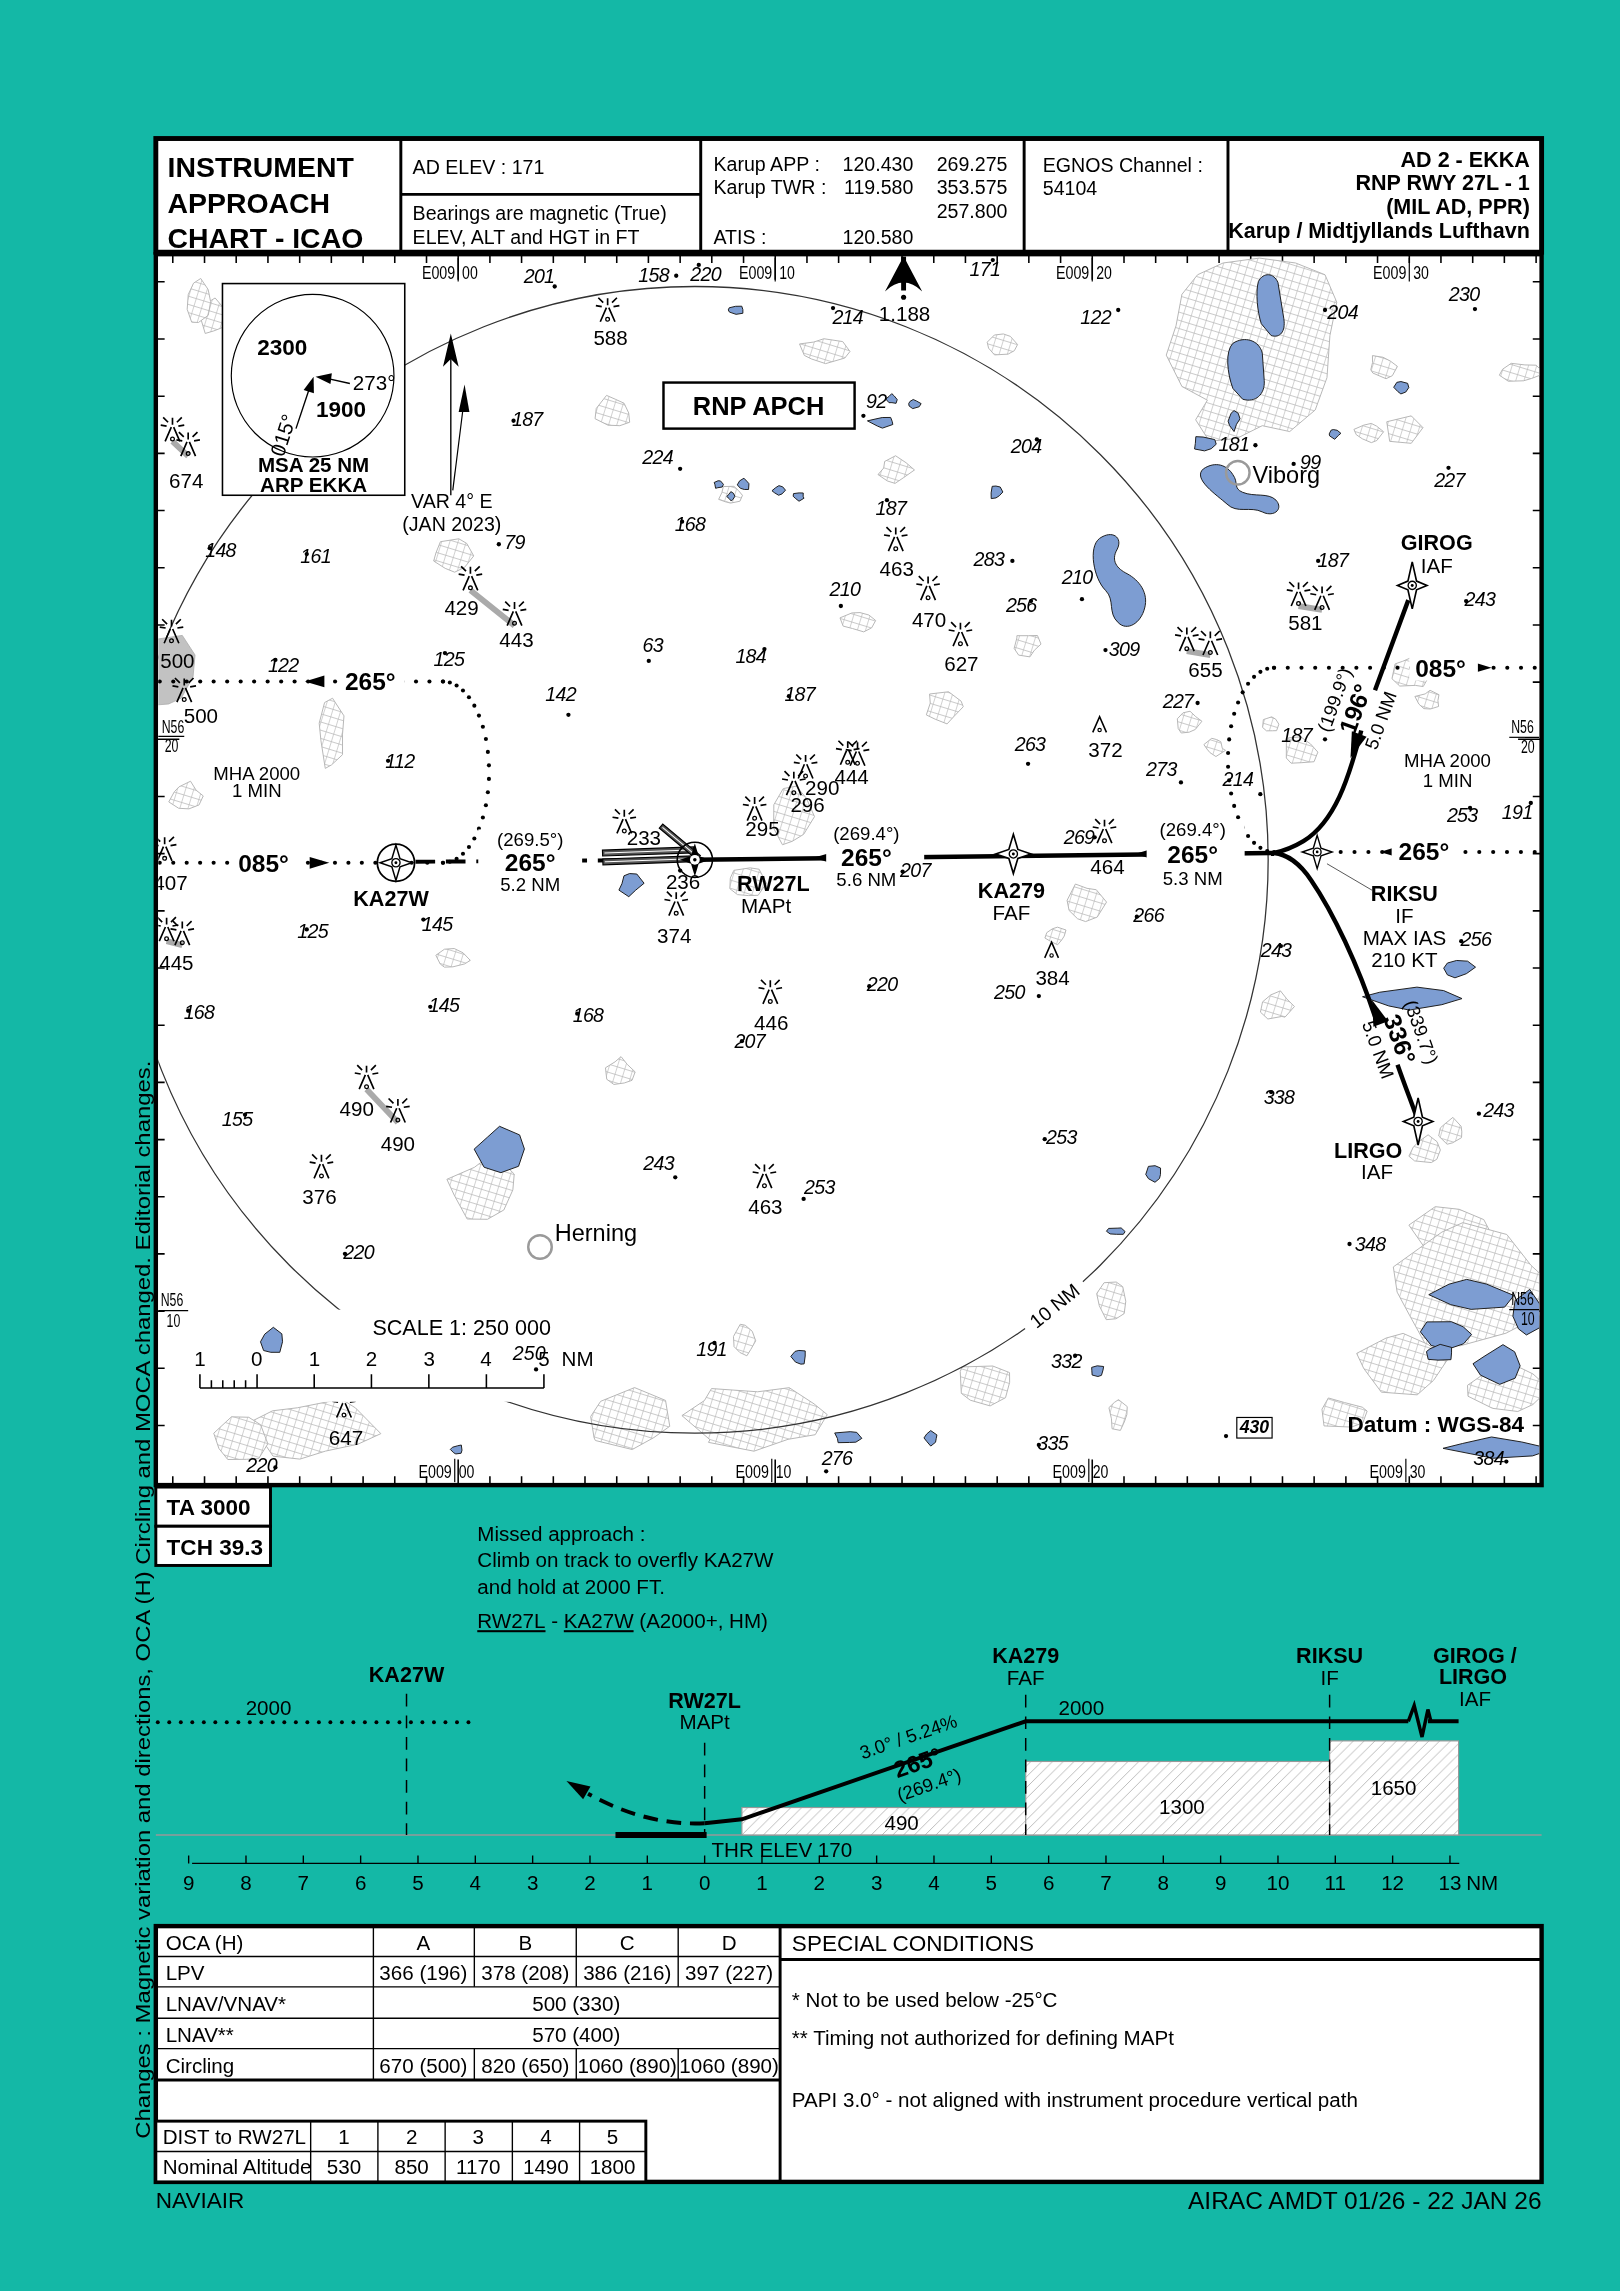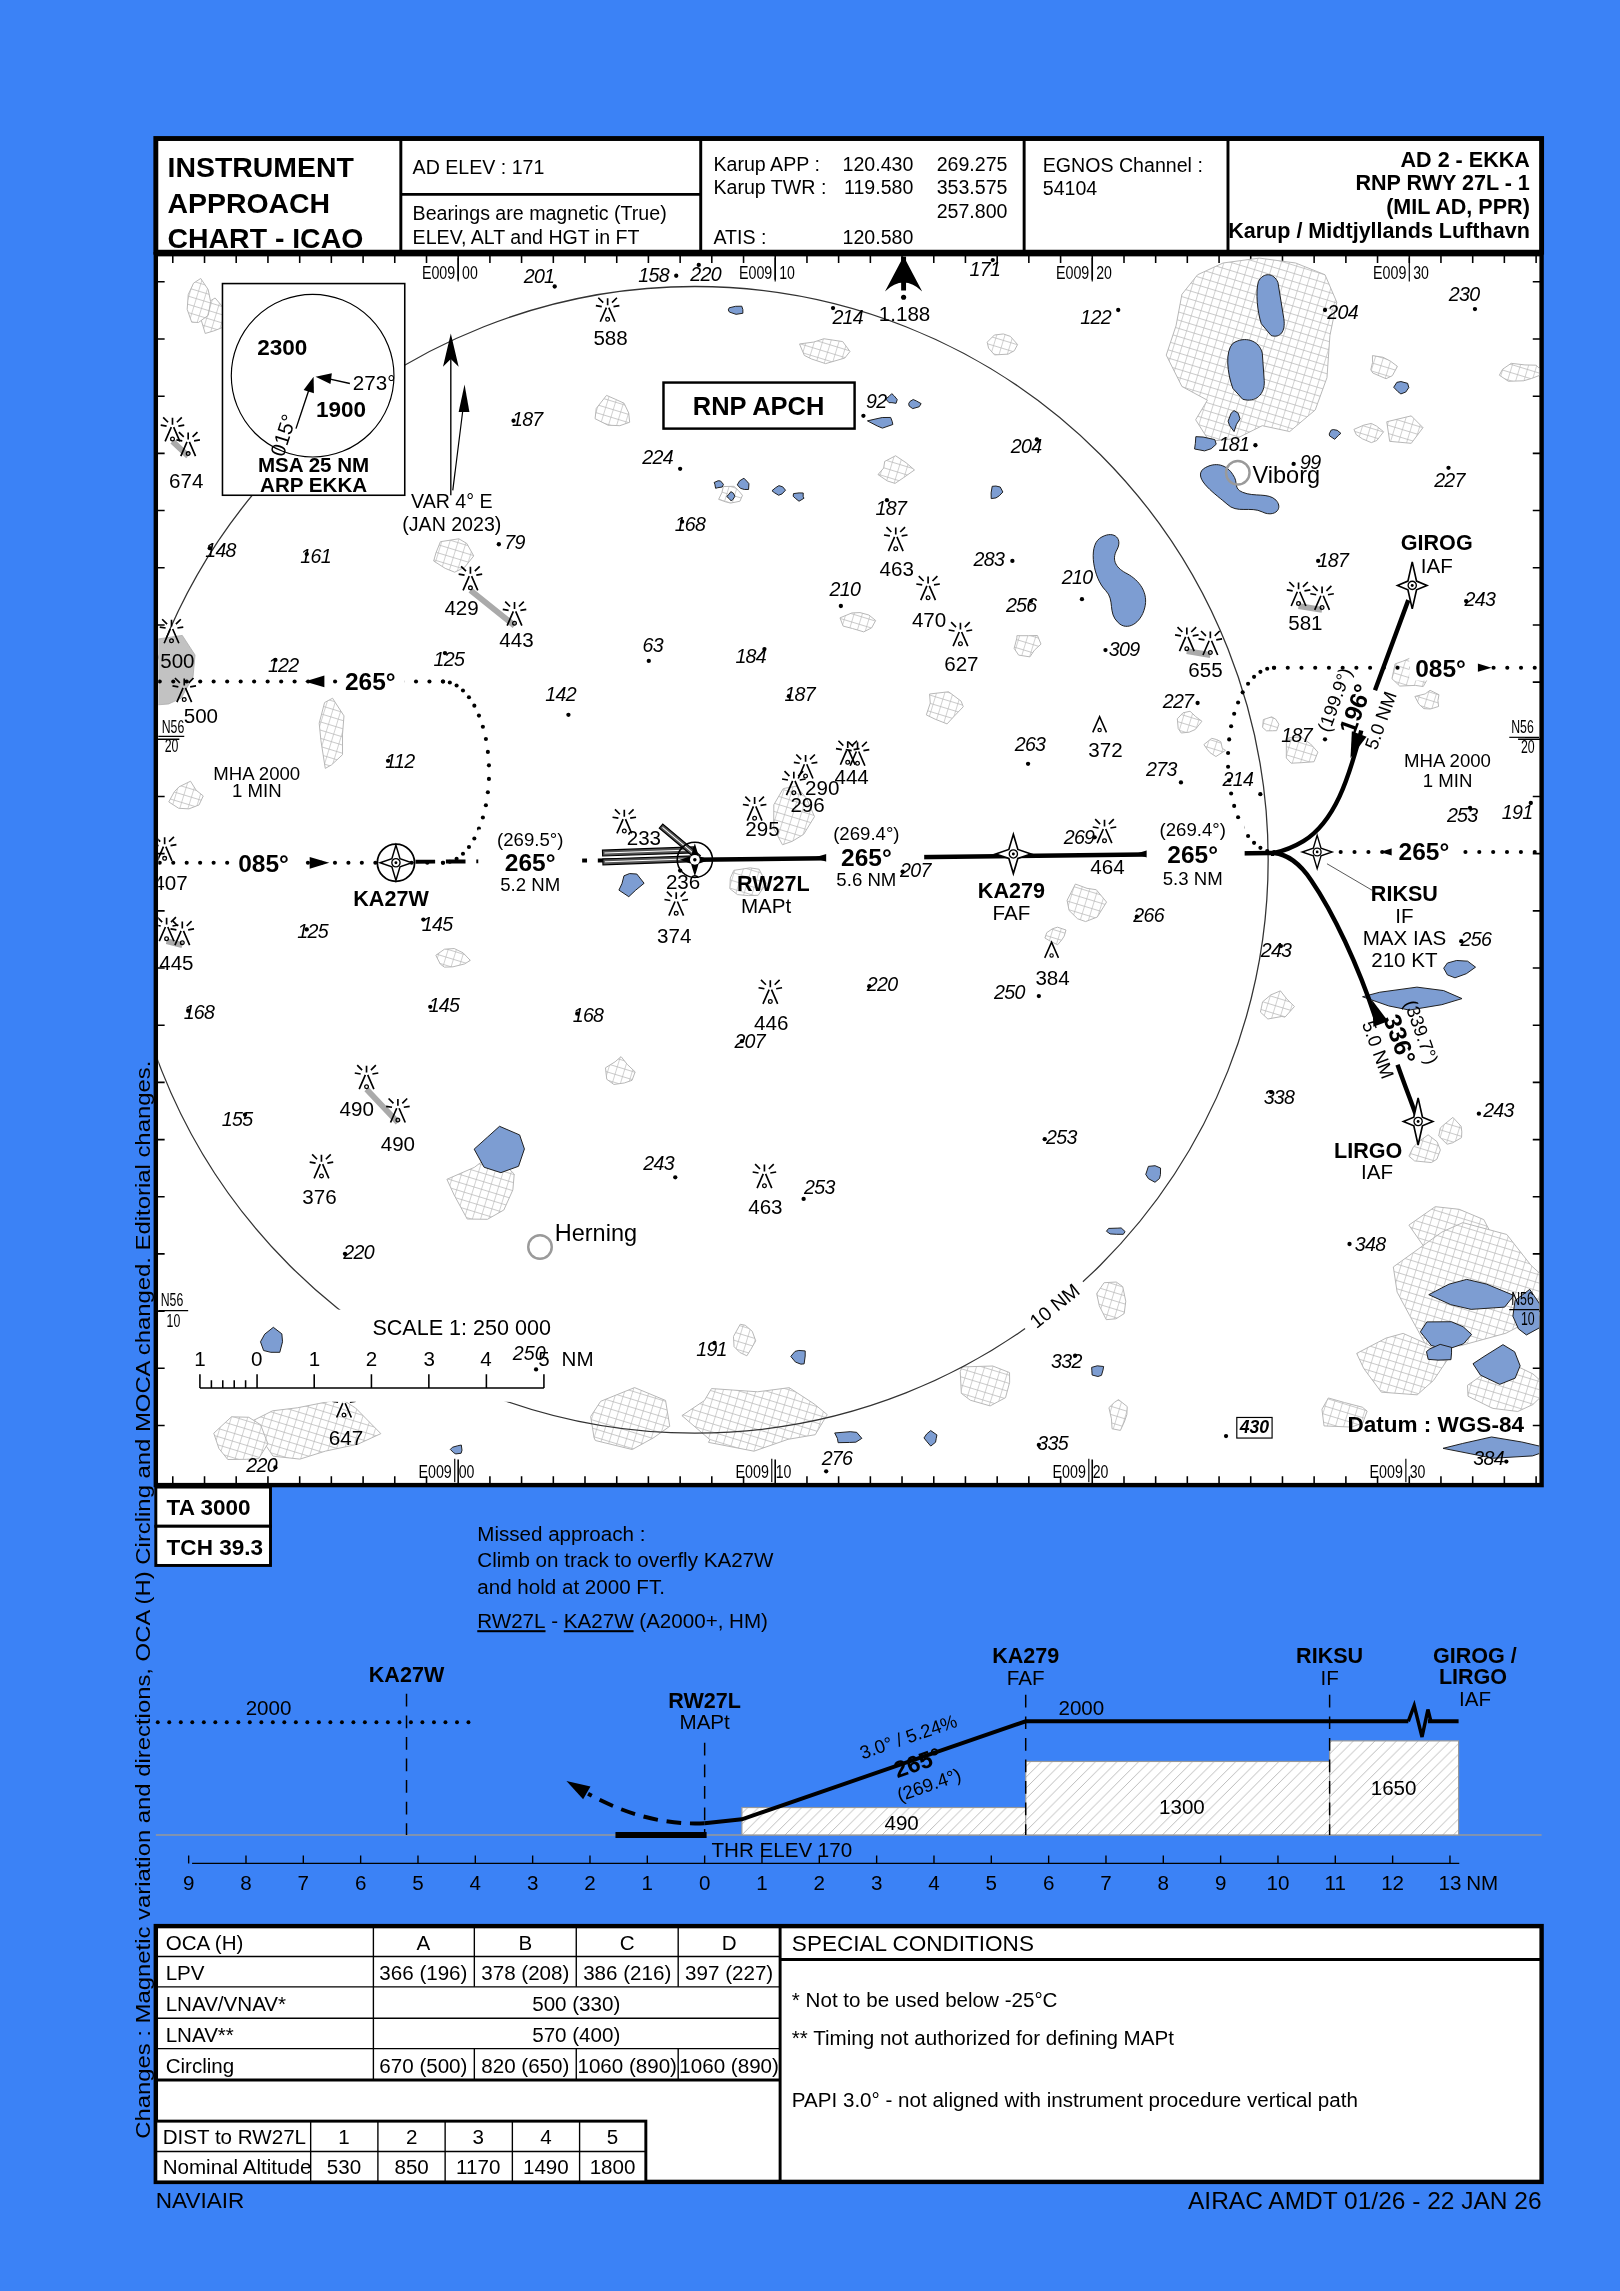--- a/index.html
+++ b/index.html
@@ -1,14 +1,14 @@
 <!DOCTYPE html>
 <html><head><meta charset="utf-8"><style>
 html,body{margin:0;padding:0;background:#fff}
-.page{position:relative;width:1620px;height:2292px;background:#3b82f6;overflow:hidden;font-family:"Liberation Sans",sans-serif}
+.page{position:relative;width:1620px;height:2292px;background:#14b8a6;overflow:hidden;font-family:"Liberation Sans",sans-serif}
 text{font-family:"Liberation Sans",sans-serif;fill:#000}
 </style></head>
 <body>
 <div class="page">
 <svg width="1620" height="2292" viewBox="0 0 1653 2338">
 <defs>
 <pattern id="urb" width="8" height="8" patternUnits="userSpaceOnUse" patternTransform="rotate(17)">
   <rect width="8" height="8" fill="#fff"></rect>
   <path d="M0,0 H8 M0,0 V8" stroke="#b9b9b9" stroke-width="1.3" fill="none"></path>
 </pattern>

